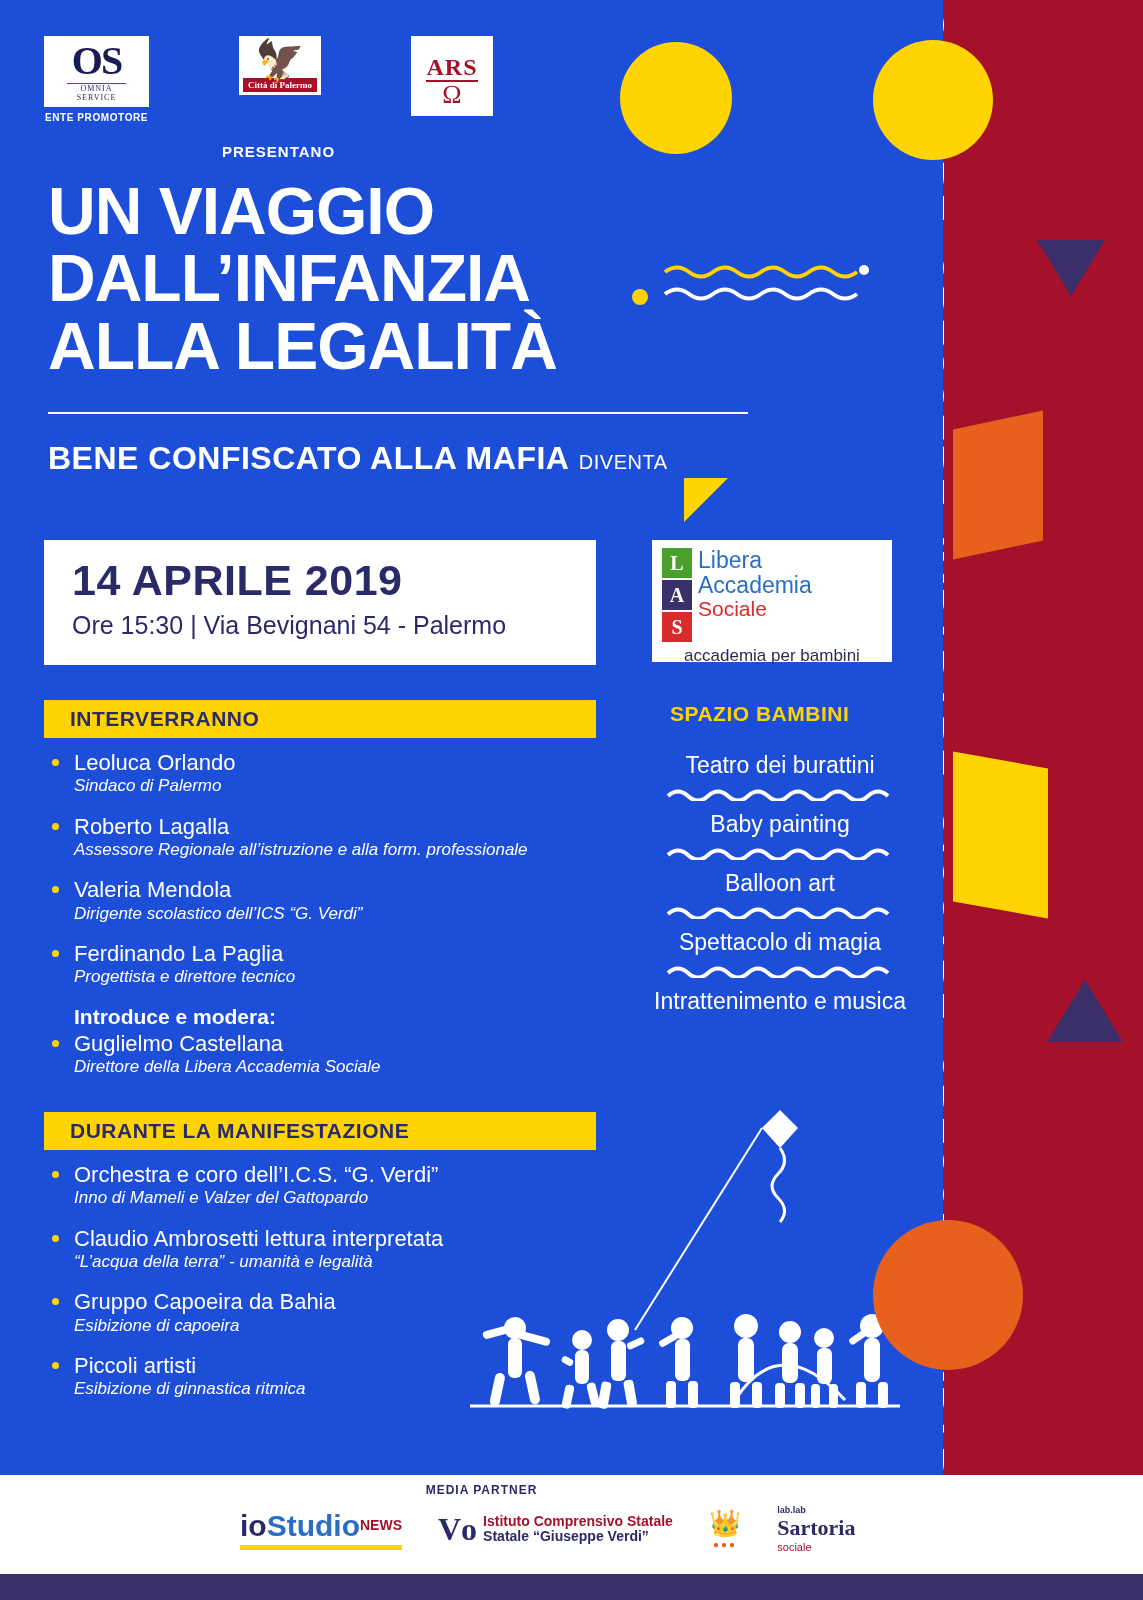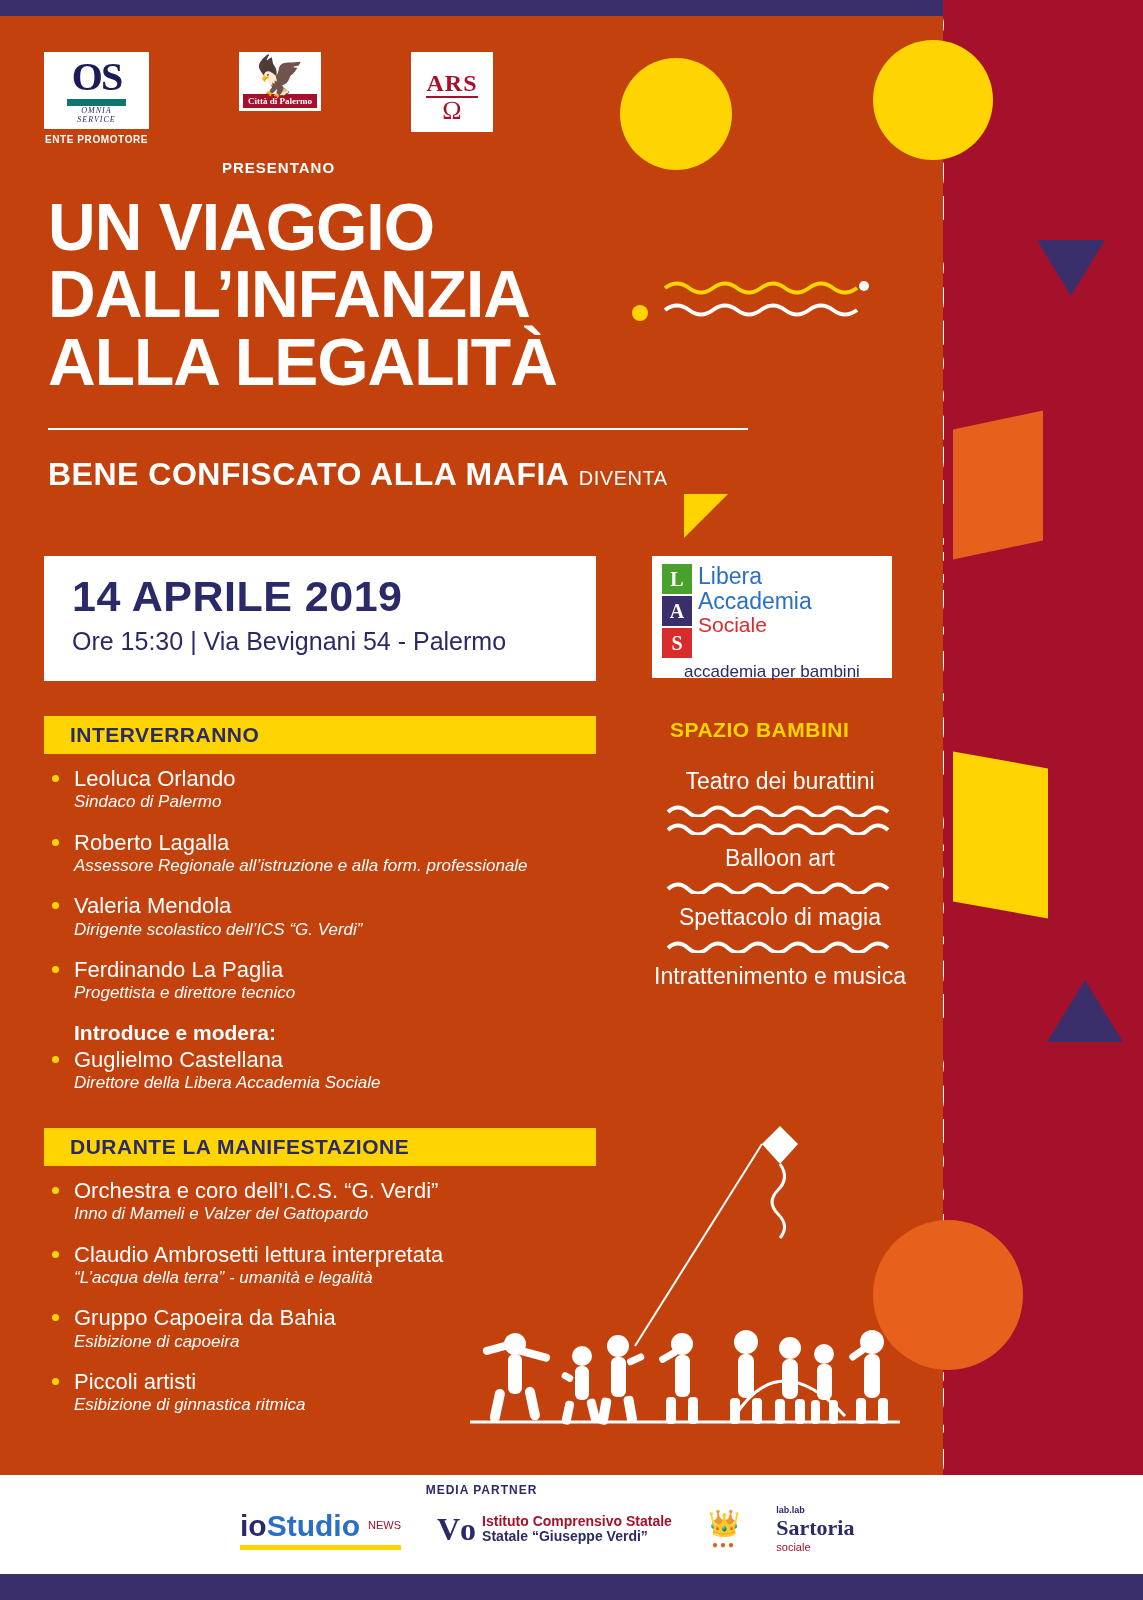--- a/index.html
+++ b/index.html
@@ -67,23 +67,23 @@
     border-right: 38px solid transparent;
     border-bottom: 62px solid #3a2f6b;
   }
   .orange-circle {
     position: absolute; top: 1220px; right: 120px;
     width: 150px; height: 150px; border-radius: 50%;
     background: #e8611c;
   }
   
   .main {
-    position: absolute; top: 16px; left: 0;
+    position: absolute; top: 0; left: 0;
     width: 963px; height: 1492px;
-    background: #c2410c;
+    background: #1d4ed8;
   }
   
   .logos-row {
     position: absolute; top: 36px; left: 44px;
     display: flex; align-items: flex-start; gap: 90px;
   }
   .logo-os {
     width: 105px;
     text-align: center;
   }
@@ -93,23 +93,22 @@
     padding: 2px 0 2px;
   }
   .logo-os .os-letters {
     font-size: 40px; font-weight: bold; letter-spacing: -2px;
     font-family: "Liberation Serif", serif;
     line-height: 1;
   }
   .logo-os .os-sub {
     font-size: 8px; letter-spacing: 1px; color: #2a2a6a;
     font-family: "Liberation Serif", serif;
-    border-top: 7px solid #0f766e;
+    border-top: 1px solid #0f766e;
     margin: 2px 20px 0;
-    font-style: italic;
   }
   .logo-os .os-ente {
     color: #ffffff; font-size: 10px; font-weight: bold;
     letter-spacing: 0.6px; margin-top: 5px;
   }
   .logo-palermo {
     width: 82px; text-align: center;
   }
   .logo-palermo .shield {
     background: #ffffff; padding: 6px 4px 3px;
@@ -258,21 +257,21 @@
   .footer-logos {
     position: absolute; top: 30px; left: 240px;
     display: flex; align-items: center; gap: 36px;
   }
   .fl-iostudio { font-family: "Liberation Sans", sans-serif; }
   .fl-iostudio .io {
     font-size: 30px; font-weight: bold; color: #2b2a68;
   }
   .fl-iostudio .studio { color: #2b6fc4; }
   .fl-iostudio .news {
-    font-size: 11px; color: #a5112b; vertical-align: super; font-weight: normal; margin-left: 8px;
+    font-size: 14px; color: #a5112b; vertical-align: super; font-weight: bold;
   }
   .fl-iostudio .bar { height: 5px; background: #ffd400; margin-top: 2px; }
   .fl-ics { display: flex; align-items: center; gap: 6px; }
   .fl-ics .vg {
     font-family: "Liberation Serif", serif; font-size: 32px; color: #2b2a68;
     font-weight: bold;
   }
   .fl-ics .ics-txt { line-height: 1.1; }
   .fl-ics .ics-txt div:nth-child(1) { color: #a5112b; font-size: 14px; font-weight: bold; }
   .fl-ics .ics-txt div:nth-child(2) { color: #2b2a68; font-size: 14px; font-weight: bold; }
@@ -413,20 +412,21 @@
         <div class="role">Esibizione di ginnastica ritmica</div>
       </div>
     </div>
 
     <div class="spazio-title">SPAZIO BAMBINI</div>
     <div class="spazio-list">
       <div class="s-item">Teatro dei burattini</div>
       <svg class="wave" width="230" height="14">
           <path d="M3 9 q10 -9 20 0 t20 0 t20 0 t20 0 t20 0 t20 0 t20 0 t20 0 t20 0 t20 0 t20 0" stroke="#ffffff" stroke-width="4" fill="none"></path>
         </svg>
+      <div class="s-item">Baby painting</div>
       <svg class="wave" width="230" height="14">
           <path d="M3 9 q10 -9 20 0 t20 0 t20 0 t20 0 t20 0 t20 0 t20 0 t20 0 t20 0 t20 0 t20 0" stroke="#ffffff" stroke-width="4" fill="none"></path>
         </svg>
       <div class="s-item">Balloon art</div>
       <svg class="wave" width="230" height="14">
           <path d="M3 9 q10 -9 20 0 t20 0 t20 0 t20 0 t20 0 t20 0 t20 0 t20 0 t20 0 t20 0 t20 0" stroke="#ffffff" stroke-width="4" fill="none"></path>
         </svg>
       <div class="s-item">Spettacolo di magia</div>
       <svg class="wave" width="230" height="14">
           <path d="M3 9 q10 -9 20 0 t20 0 t20 0 t20 0 t20 0 t20 0 t20 0 t20 0 t20 0 t20 0 t20 0" stroke="#ffffff" stroke-width="4" fill="none"></path>

